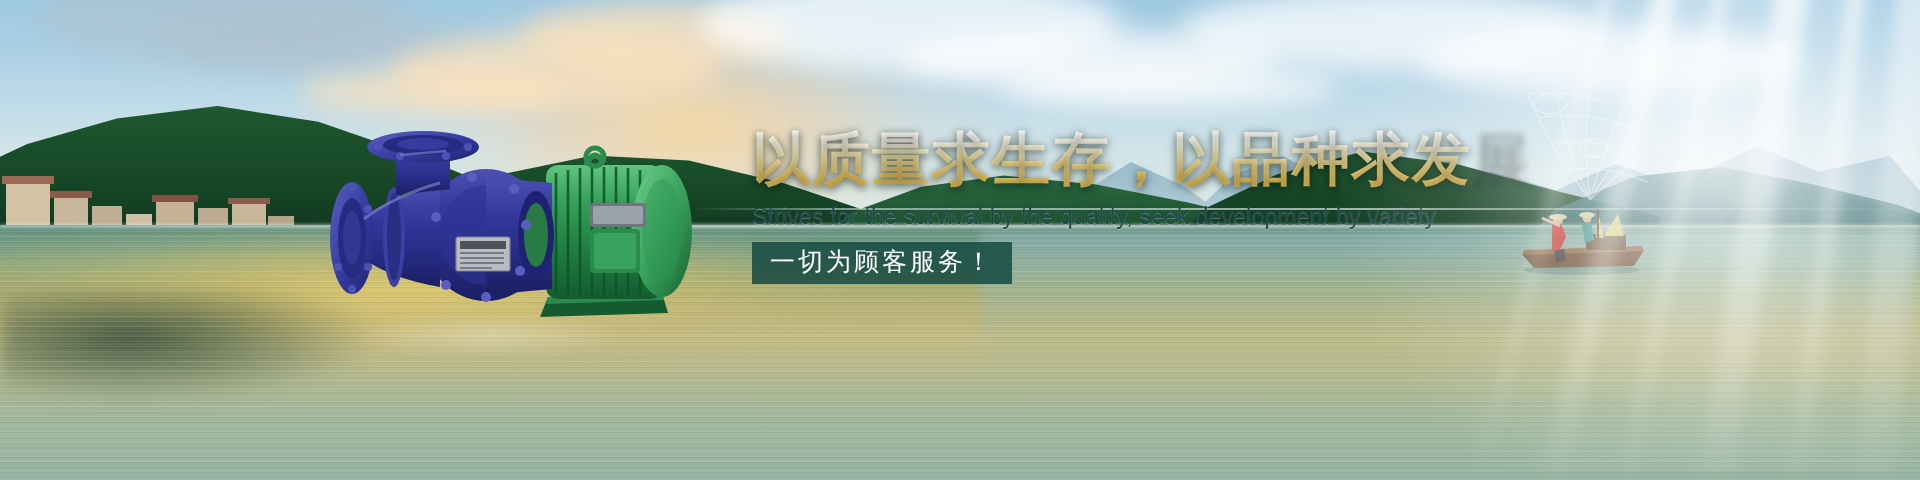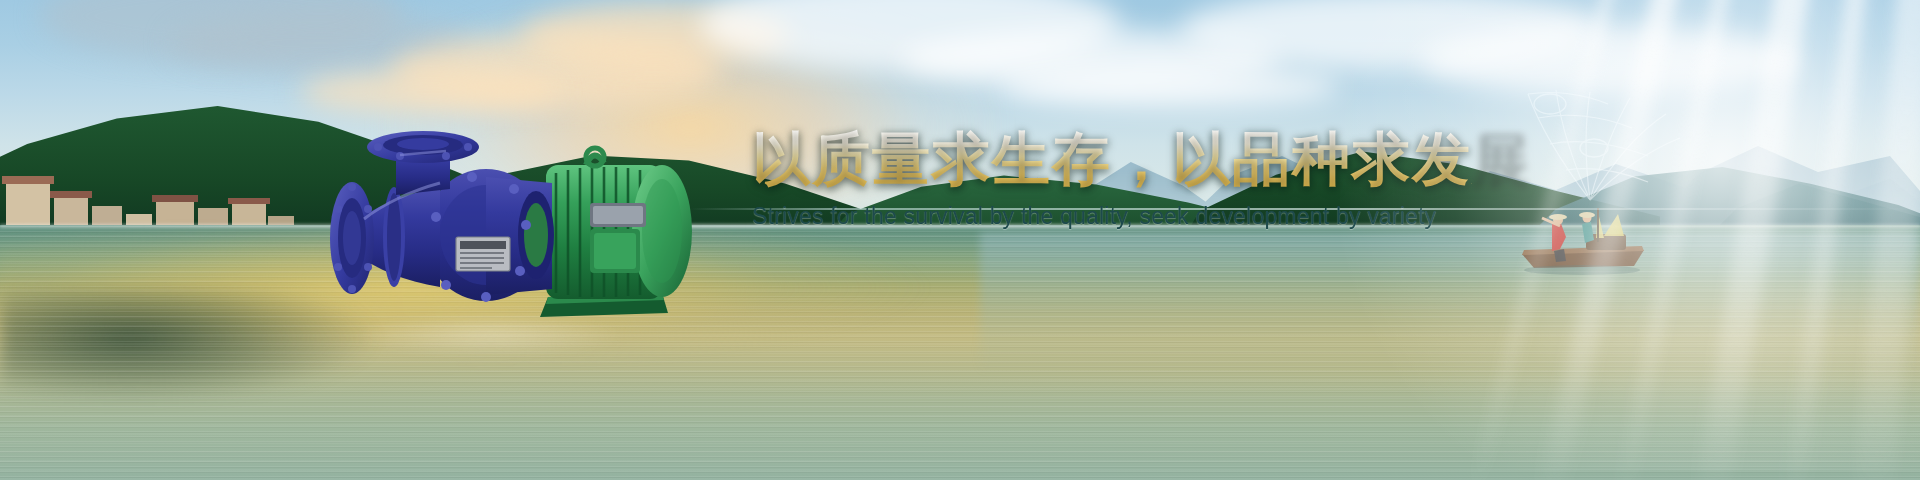--- a/index.html
+++ b/index.html
@@ -400,20 +400,21 @@
       <path d="M150 58 C 120 66, 92 80, 74 94" stroke="#8e93dd" stroke-width="3" fill="none" opacity=".55"></path>
       <path d="M110 30 L156 26" stroke="#9095e0" stroke-width="2.5" opacity=".5"></path>
     </svg>
   </div>
 
   <div class="band"></div>
 
   <div class="textblock">
     <div class="headline">以质量求生存，以品种求发展</div>
     <div class="subline">Strives for the survival by the quality, seek development by variety</div>
+    <div class="tagbox">一切为顾客服务！</div>
   </div>
 
   <div class="glow-right"></div>
   <div class="rays">
     <div class="ray" style="left:300px; width:26px; height:560px; transform:rotate(13deg);"></div>
     <div class="ray" style="left:360px; width:16px; height:560px; transform:rotate(11deg); opacity:.8;"></div>
     <div class="ray" style="left:420px; width:34px; height:560px; transform:rotate(9deg);"></div>
     <div class="ray" style="left:490px; width:20px; height:560px; transform:rotate(7deg); opacity:.85;"></div>
     <div class="ray" style="left:250px; width:14px; height:560px; transform:rotate(15deg); opacity:.7;"></div>
     <div class="ray" style="left:540px; width:40px; height:560px; transform:rotate(5deg); opacity:.75;"></div>

